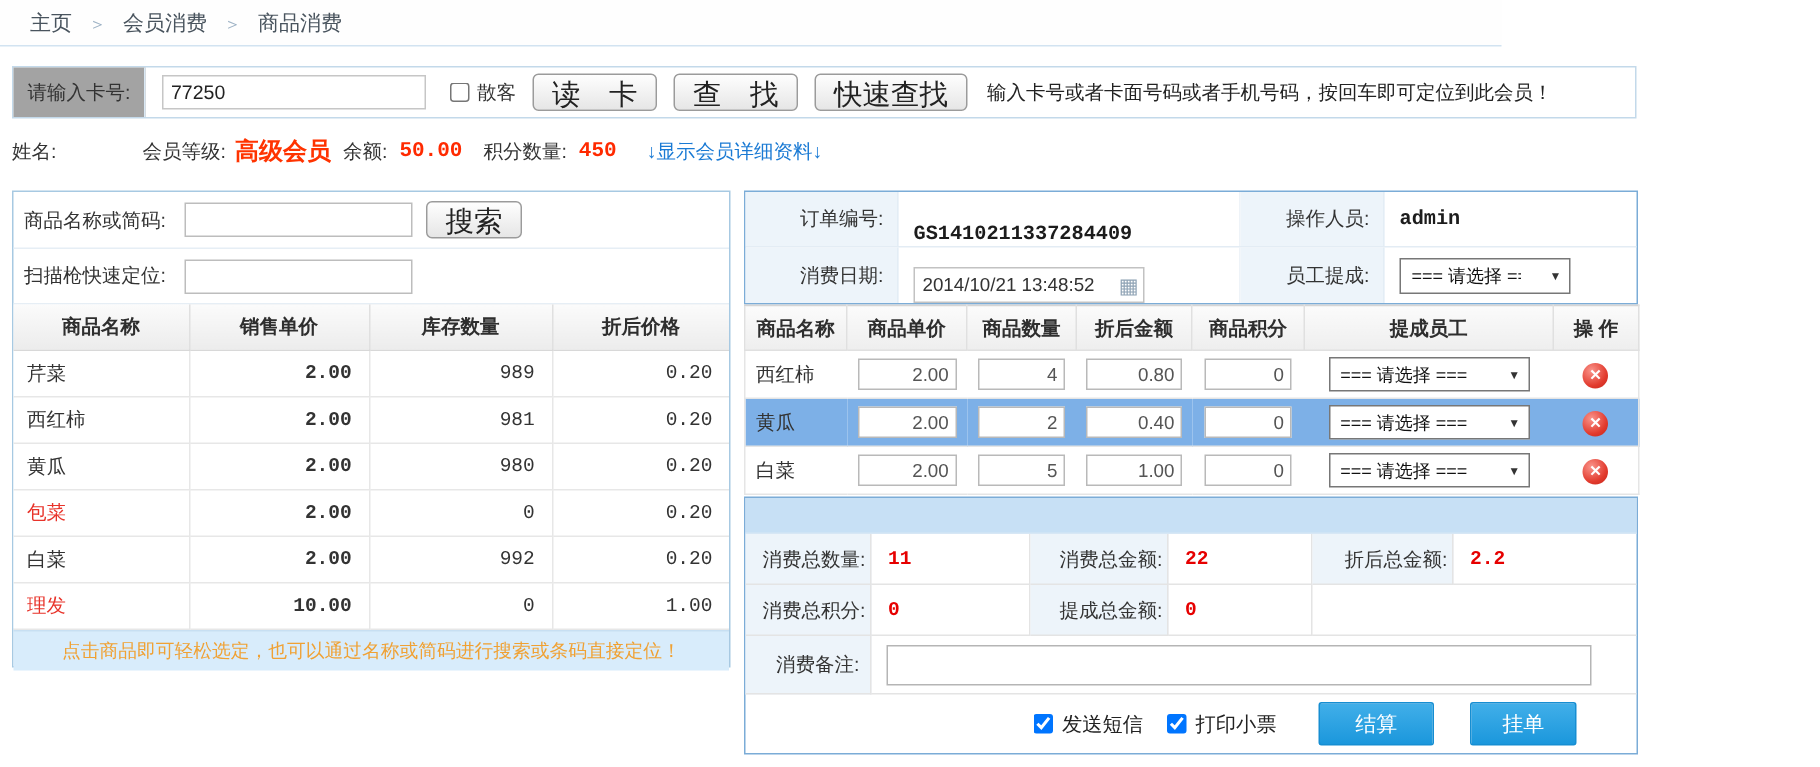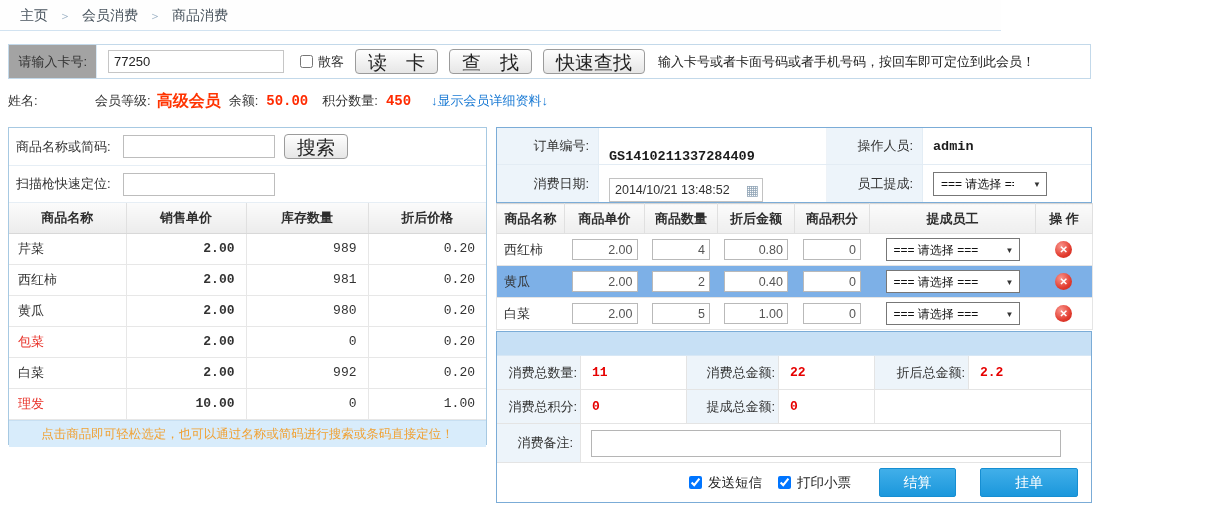--- a/index.html
+++ b/index.html
@@ -127,21 +127,21 @@
     border-bottom:1px solid #e4e4e4; }
   .remark-rest { flex:1; display:flex; align-items:center; border-bottom:1px solid #e4e4e4; }
   .remark-input { margin-left:10px; width:470px; height:27px; border:1px solid #b5b5b5;
     padding:0 5px; font-size:13px; font-family:"Liberation Sans",sans-serif; }
   .action-row { flex:1; display:flex; align-items:center; padding-left:192px; }
   .chk-wrap { display:flex; align-items:center; margin-right:16px; font-size:13.5px; color:#222; }
   .chk-wrap input { margin:0 6px 0 0; }
   .btn-blue { width:77px; height:29px; border:1px solid #168ed2; border-radius:2px;
     background:linear-gradient(#41afe9,#1b97dc); color:#fff; font-size:14px;
     cursor:pointer; margin-left:12px; font-family:"Liberation Sans",sans-serif; }
-  .btn-blue.hold { margin-left:24px; width:98px; }
+  .btn-blue.hold { margin-left:24px; width:71px; }
 </style>
 </head>
 <body>
 
 <div class="breadcrumb">
   <span class="crumb">主页</span><span class="sep">＞</span><span class="crumb">会员消费</span><span class="sep">＞</span><span class="crumb">商品消费</span>
 </div>
 
 <div class="card-panel">
   <div class="card-label">请输入卡号:</div>

